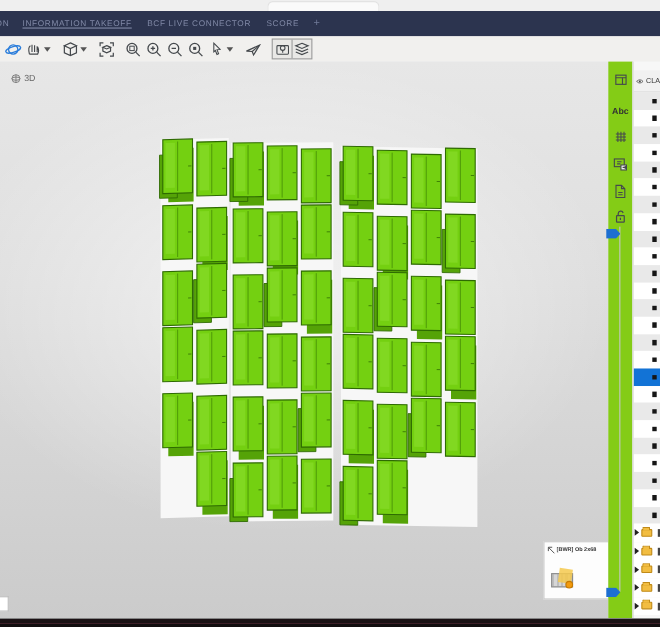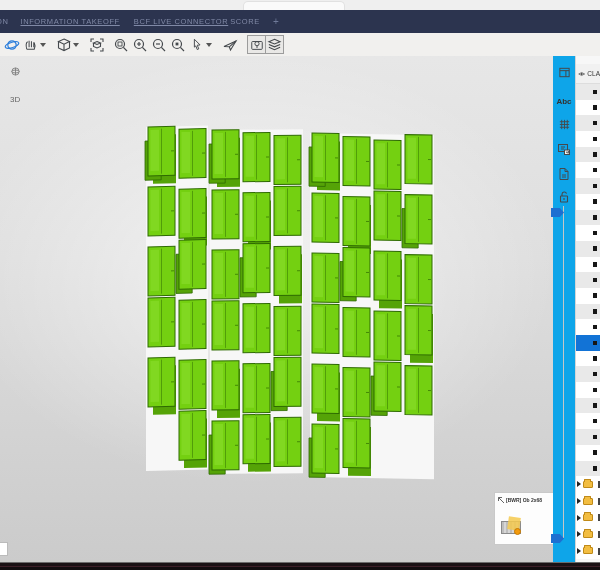--- a/index.html
+++ b/index.html
@@ -10,21 +10,21 @@
   .top-strip{position:absolute;left:0;top:0;width:600px;height:10px;background:#efefef;}
   .top-tab{position:absolute;left:243px;top:1px;width:100px;height:9px;background:#fafafa;
     border:1px solid #e1e1e1;border-bottom:none;border-radius:5px 5px 0 0;}
 
   
   .menubar{position:absolute;left:0;top:10px;width:600px;height:23px;background:#2c344f;
     display:flex;align-items:center;}
   .mitem{color:#8089a6;font-size:7.5px;letter-spacing:.6px;white-space:nowrap;cursor:pointer;}
   .mitem.m0{margin-left:-4px;margin-right:12px;}
   .mitem.m1{margin-right:14px;text-decoration:underline;}
-  .mitem.m2{margin-right:2px;text-decoration:underline;}
+  .mitem.m2{margin-right:14px;}
   .mitem.m3{margin-right:13px;}
   .mitem.plus{font-size:10px;color:#707a99;}
 
   
   .toolbar{position:absolute;left:0;top:33px;width:600px;height:23px;background:#f1f0ee;
     display:flex;align-items:center;padding-left:3px;box-sizing:border-box;}
   .tbtn{width:17px;height:19px;display:flex;align-items:center;justify-content:center;
     margin-right:2px;cursor:pointer;}
   .tbtn svg{display:block;}
   .caret{width:0;height:0;border-left:3px solid transparent;border-right:3px solid transparent;
@@ -33,42 +33,42 @@
   .toggle-group{display:flex;border:1px solid #9c9c9c;background:#e9e8e6;margin-left:7px;}
   .toggle-cell{width:17px;height:17px;display:flex;align-items:center;justify-content:center;cursor:pointer;}
   .toggle-cell + .toggle-cell{border-left:1px solid #9c9c9c;}
 
   
   .main{position:absolute;left:0;top:56px;width:600px;height:506px;display:flex;}
   .viewport{position:relative;flex:1;overflow:hidden;
     background:
       radial-gradient(ellipse 420px 300px at 46% 42%, rgba(255,255,255,.6), rgba(255,255,255,0) 72%),
       linear-gradient(180deg,#e7e7e7 0%,#dedede 40%,#cbcbcb 100%);}
-  .vp-label{position:absolute;left:10px;top:11px;display:flex;align-items:center;gap:19px;
-    color:#666;font-size:8px;flex-direction:column;}
+  .vp-label{position:absolute;left:10px;top:11px;display:flex;align-items:center;gap:3px;
+    color:#666;font-size:8px;}
   #model-svg{position:absolute;left:0;top:0;}
 
   
   .info-box{position:absolute;left:494px;top:436px;width:60px;height:53px;background:#fdfdfd;
     border:1px solid #c9c9c9;box-sizing:border-box;}
   .ib-title{position:absolute;left:11px;top:4px;font-size:5px;color:#333;white-space:nowrap;
     overflow:hidden;width:46px;font-weight:bold;}
   .ib-corner{position:absolute;left:2px;top:3px;}
   .stamp{position:absolute;left:6px;top:24px;width:24px;height:20px;}
   .stamp-base{position:absolute;left:0;top:4px;width:18px;height:11px;background:#cfcfcf;
     border:1px solid #8a8a8a;background-image:repeating-linear-gradient(90deg,#bdbdbd 0 2px,#d6d6d6 2px 4px);}
   .stamp-hl{position:absolute;left:7px;top:0;width:12px;height:13px;background:#f4c94e;
     opacity:.85;transform:rotate(8deg);}
   .stamp-dot{position:absolute;left:13px;top:11px;width:7px;height:7px;border-radius:50%;
     background:#f29a0d;border:1px solid #c77a00;box-sizing:border-box;}
   .bl-box{position:absolute;left:0;top:486px;width:8px;height:14px;background:#fff;
     border:1px solid #bbb;border-left:none;box-sizing:border-box;}
 
   
-  .side-strip{position:relative;width:22px;background:#0ea5e9;text-align:center;}
+  .side-strip{position:relative;width:22px;background:#84cc16;text-align:center;}
   .sicon{position:absolute;left:3px;width:16px;height:16px;display:flex;align-items:center;
     justify-content:center;cursor:pointer;}
   .abc{font-size:8px;color:#333;font-weight:bold;letter-spacing:0;}
   .slider-track{position:absolute;left:10px;top:150px;width:1px;height:332px;background:#c6c6c6;cursor:pointer;}
   .slider-handle{position:absolute;left:-2px;width:13px;height:9px;background:#1d6fd1;
     clip-path:polygon(0 0,68% 0,100% 50%,68% 100%,0 100%);cursor:pointer;}
 
   
   .right-panel{position:relative;width:25px;background:#f7f7f7;border-left:1px solid #d5d5d5;
     box-sizing:border-box;overflow:hidden;}

